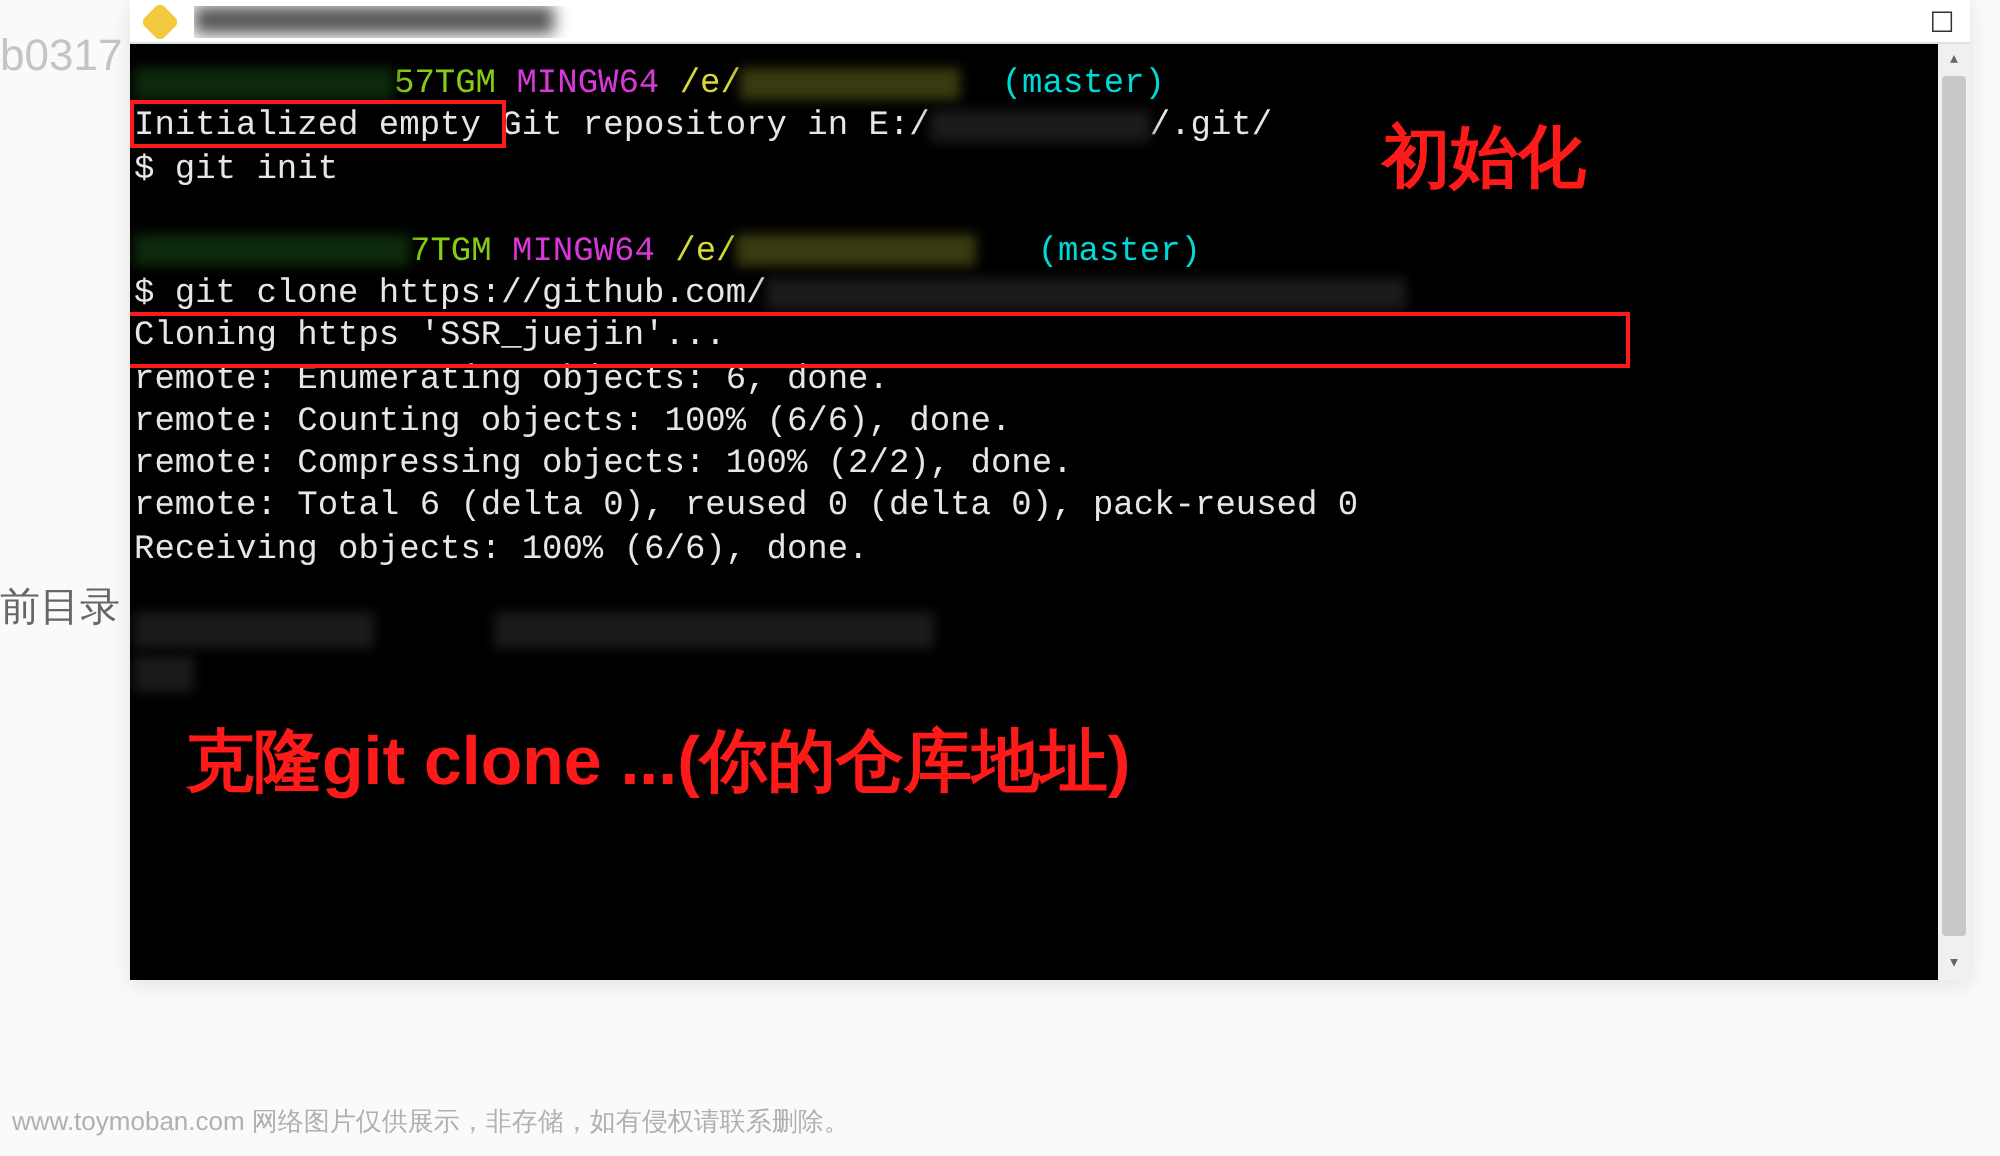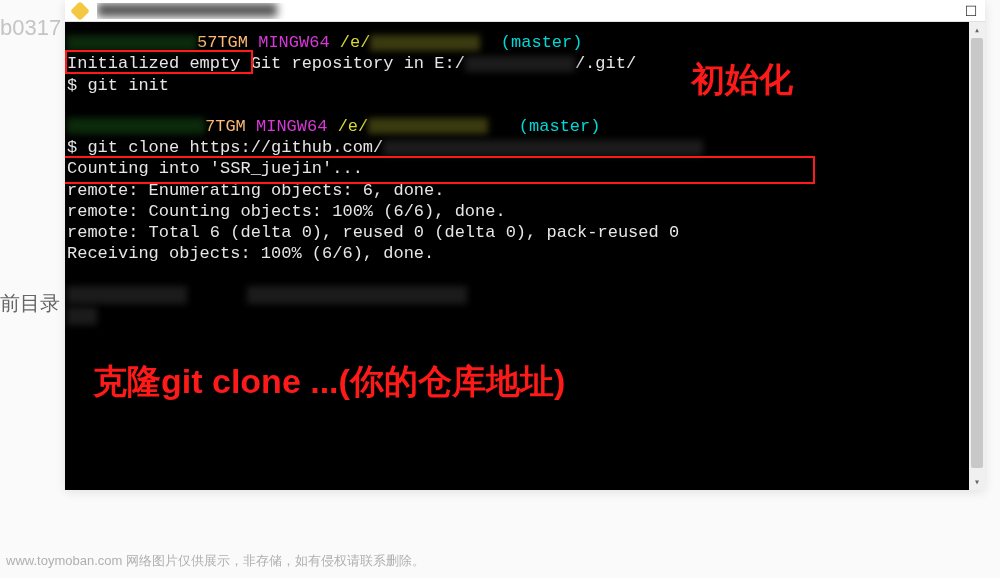--- a/index.html
+++ b/index.html
@@ -105,21 +105,21 @@
       font-size: 17px;
       line-height: 1.25;
       color: #ccc;
       position: relative;
       overflow: hidden;
     }
     .term-line {
       white-space: pre;
       position: relative;
     }
-    .green { color: #fdba74; }
+    .green { color: #84cc16; }
     .magenta { color: #d838d8; }
     .yellow { color: #d8d838; }
     .cyan { color: #00d8d8; margin-top: 16px; }
     .white { color: #e6e6e6; }
     .redact {
       display: inline-block;
       vertical-align: middle;
       background: #000;
       position: relative;
     }
@@ -207,23 +207,24 @@
     <div class="term-line"><span class="white">Initialized empty Git repository in E:/</span><span class="redact" style="width:110px;height:16px;"></span><span class="white">/.git/</span></div>
 
     <div class="term-line"><span class="white">$</span><span class="white"> git init</span></div>
 
     <div class="term-line" style="height:20px;"></div>
 
     <div class="term-line"><span class="redact redact-green" style="width:138px;height:16px;"></span><span class="green">7TGM</span> <span class="magenta">MINGW64</span> <span class="yellow">/e/</span><span class="redact redact-yellow" style="width:120px;height:16px;"></span>   <span class="cyan">(master)</span></div>
 
     <div class="term-line"><span class="white">$</span><span class="white"> git clone https://github.com/</span><span class="redact" style="width:320px;height:16px;"></span></div>
 
-    <div class="term-line white">Counting into 'SSR_juejin'...</div>
+    <div class="term-line white">Cloning https 'SSR_juejin'...</div>
     <div class="term-line white">remote: Enumerating objects: 6, done.</div>
     <div class="term-line white">remote: Counting objects: 100% (6/6), done.</div>
+    <div class="term-line white">remote: Compressing objects: 100% (2/2), done.</div>
     <div class="term-line white">remote: Total 6 (delta 0), reused 0 (delta 0), pack-reused 0</div>
     <div class="term-line white">Receiving objects: 100% (6/6), done.</div>
 
     <div class="term-line" style="height:20px;"></div>
 
     <div class="term-line"><span class="redact" style="width:120px;height:18px;"></span><span class="redact" style="width:220px;height:18px;margin-left:60px;"></span></div>
     <div class="term-line"><span class="redact" style="width:30px;height:18px;"></span></div>
 
     <div class="box-red" style="left:0px; top:28px; width:188px; height:24px;"></div>
     <div class="box-red" style="left:-2px; top:134px; width:752px; height:28px;"></div>

